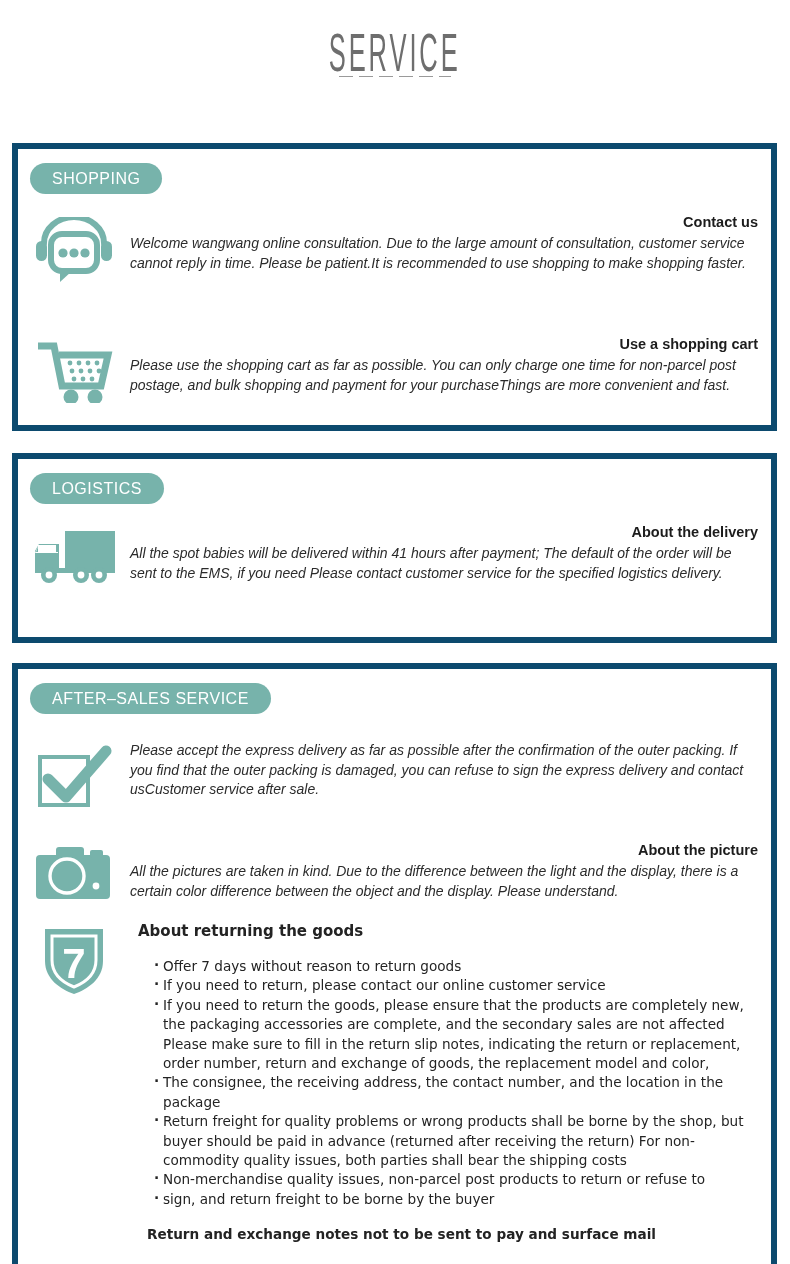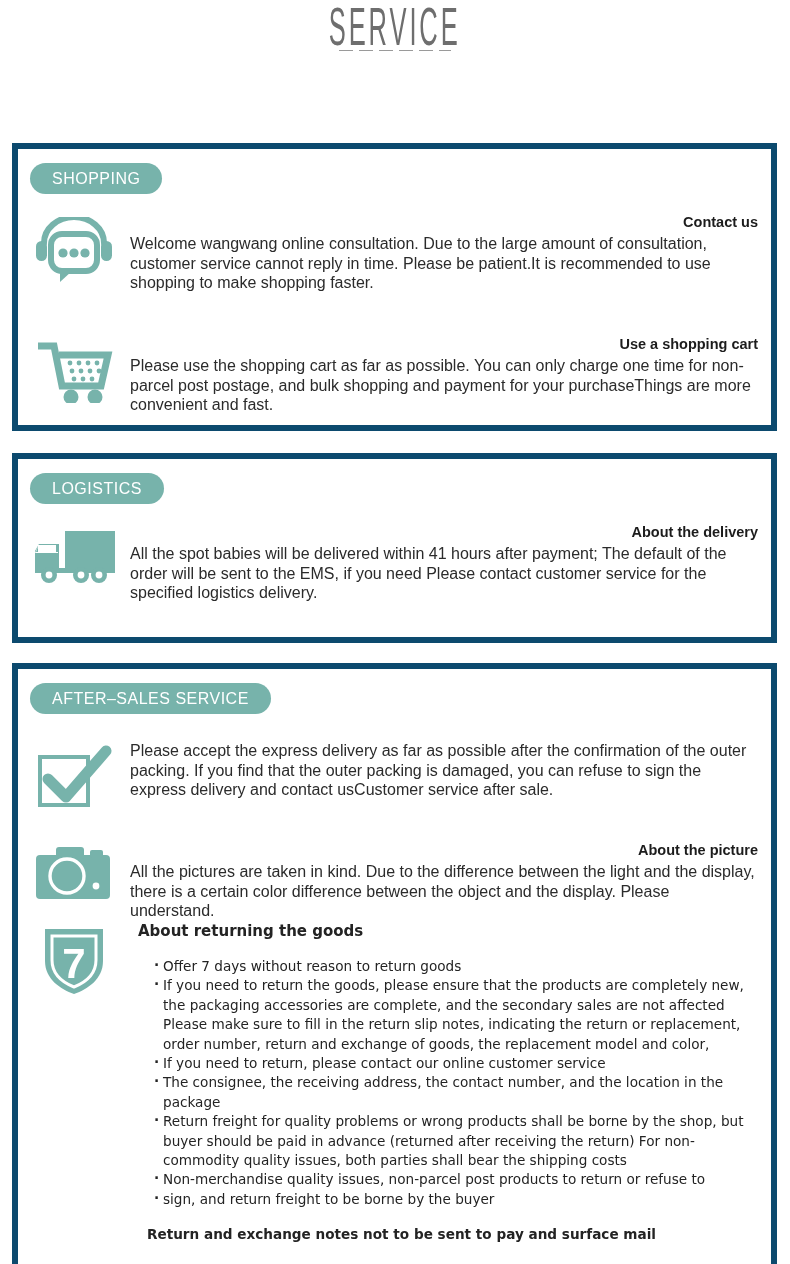--- a/index.html
+++ b/index.html
@@ -12,20 +12,21 @@
     height: 1264px;
     font-family: "Liberation Sans", sans-serif;
     color: #231f20;
     overflow: hidden;
     position: relative;
   }
 
   
   .page-header {
     text-align: center;
+    padding-top: 26px;
   }
   .page-title {
     display: inline-block;
     font-family: "Liberation Sans Narrow", "Liberation Sans", sans-serif;
     font-size: 44px;
     letter-spacing: 5px;
     color: #6e6e6e;
     transform: scaleX(0.58) scaleY(1.22);
     transform-origin: center top;
     font-weight: 400;
@@ -88,24 +89,25 @@
   }
   .row-title {
     font-size: 14.5px;
     font-weight: bold;
     color: #1c1c1c;
     margin: 0 0 2px 0;
     line-height: 19px;
     text-align: right;
   }
   .row-body {
-    font-size: 16px;
+    font-size: 14px;
     color: #2b2b2b;
     line-height: 19.5px;
     margin: 0;
+    font-style: italic;
   }
 
   
   #row-contact     { top: 64px;  left: 0;  width: 740px; }
   #row-cart        { top: 186px; left: 0;  width: 740px; }
   #row-delivery    { top: 64px;  left: 0;  width: 740px; }
   #row-sign        { top: 72px;  left: 0;  width: 740px; }
   #row-picture     { top: 172px; left: 0;  width: 740px; }
   #row-return      { top: 252px; left: 0;  width: 760px; }
 
@@ -270,22 +272,22 @@
       <svg class="ic" width="66" height="72" viewBox="0 0 66 72" aria-hidden="true">
         <path d="M4 4 H62 V36 C62 54 47 64 33 69 C19 64 4 54 4 36 Z" fill="#77b3ab"></path>
         <path d="M11 11 H55 V35 C55 50 43 58 33 62 C23 58 11 50 11 35 Z" fill="none" stroke="#ffffff" stroke-width="3"></path>
         <text x="33" y="53" text-anchor="middle" font-family="'Liberation Sans', sans-serif" font-size="42" font-weight="bold" fill="#ffffff">7</text>
       </svg>
     </div>
     <div class="text-cell return-text">
       <p class="return-title">About returning the goods</p>
       <ul class="return-list">
         <li class="bulleted">Offer 7 days without reason to return goods</li>
+        <li class="bulleted">If you need to return, please contact our online customer service</li>
         <li class="bulleted">If you need to return the goods, please ensure that the products are completely new, the packaging accessories are complete, and the secondary sales are not affected Please make sure to fill in the return slip notes, indicating the return or replacement, order number, return and exchange of goods, the replacement model and color,</li>
-        <li class="bulleted">If you need to return, please contact our online customer service</li>
         <li class="bulleted">The consignee, the receiving address, the contact number, and the location in the package</li>
         <li class="bulleted">Return freight for quality problems or wrong products shall be borne by the shop, but buyer should be paid in advance (returned after receiving the return) For non-commodity quality issues, both parties shall bear the shipping costs</li>
         <li class="bulleted">Non-merchandise quality issues, non-parcel post products to return or refuse to</li>
         <li class="bulleted">sign, and return freight to be borne by the buyer</li>
       </ul>
       <p class="return-final">Return and exchange notes not to be sent to pay and surface mail</p>
     </div>
   </div>
 </section>
 

